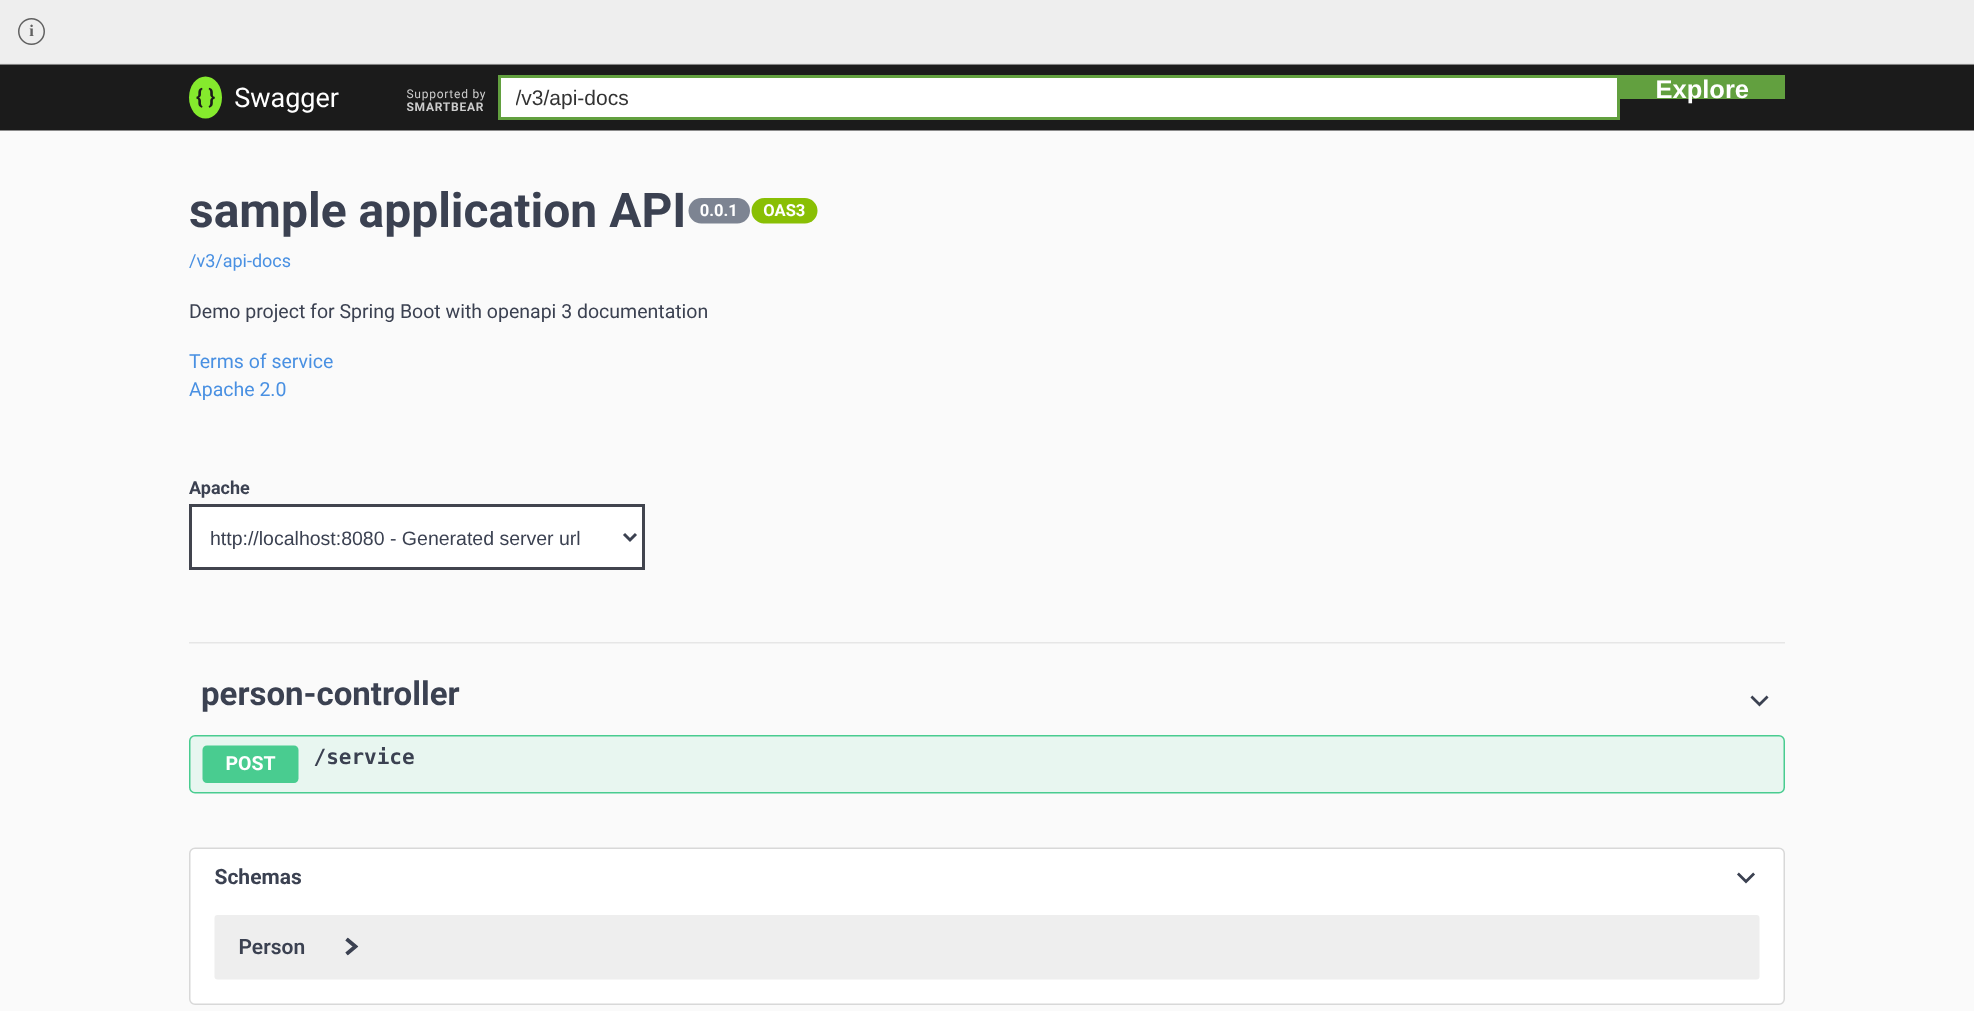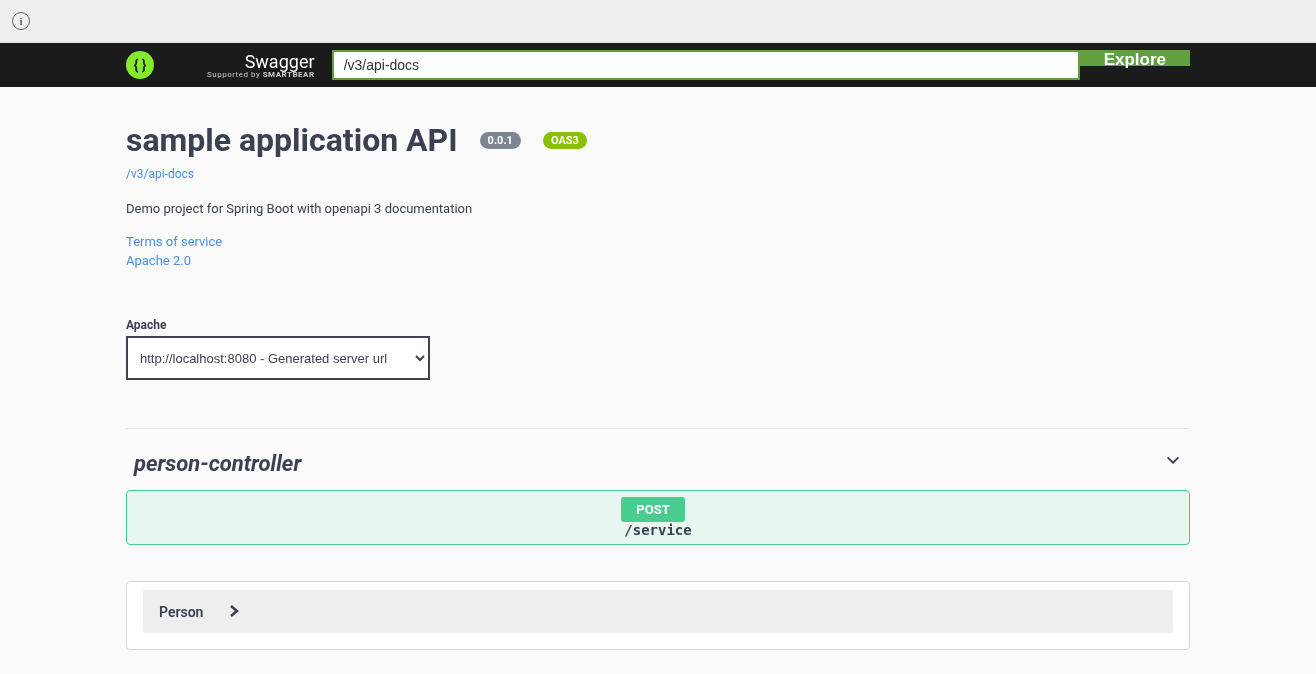--- a/index.html
+++ b/index.html
@@ -12,49 +12,49 @@
 .addr-url .dim { color:#888; }
 
 
 .topbar { background:#1b1b1b; height:44px; display:flex; align-items:center; padding:0 0; }
 .topbar-inner { width:1064px; margin:0 auto; display:flex; align-items:center; justify-content:space-between; }
 .logo-wrap { display:flex; align-items:center; gap:8px; }
 .logo-circle { width:28px; height:28px; border-radius:50%; background:#85ea2d; display:flex; align-items:center; justify-content:center; color:#1b1b1b; font-size:14px; font-weight:bold; }
 .logo-text { color:#fff; font-size:18px; font-weight:400; }
 .logo-sub { color:#ccc; font-size:8px; letter-spacing:0.5px; margin-top:-2px;padding-left:45px; }
 .logo-sub b { font-weight:bold; }
-.logo-col { display:flex; flex-direction:column; align-items:flex-end; }
+.logo-col { display:flex; align-items:flex-end; }
 .search-wrap { display:flex; align-items:stretch; }
 .search-input { width:748px; height:30px; border:2px solid #62a03f; background:#fff; padding:0 10px; font-size:14px; color:#333; outline:none; }
 .explore-btn { background:#62a03f; color:#fff; border:none; height:16px; padding:0 24px; font-size:17px; font-weight:bold; cursor:pointer; }
 
 
 .content { width:1064px; margin:0 auto; padding:34px 0 40px; }
 
-.title-row { display:flex; align-items:center; gap:22px; margin-bottom:4px; }
+.title-row { display:flex; align-items:center; gap:1px; margin-bottom:4px; }
 .api-title { font-size:32px; font-weight:700; color:#3b4151; }
 .badge { font-size:11px; font-weight:bold; color:#fff; padding:2px 8px; border-radius:10px; }
 .badge-ver { background:#7d8492; }
 .badge-oas { background:#89bf04; }
 .docs-link { color:#4990e2; font-size:12px; text-decoration:none; display:inline-block; margin-bottom:20px; }
 .desc { font-size:13px; color:#3b4151; margin-bottom:18px; }
 .link-list a { display:block; color:#4990e2; font-size:13px; text-decoration:none; margin-bottom:4px; }
 
 .servers-block { margin-top:50px; }
 .servers-label { font-size:12px; font-weight:bold; color:#3b4151; margin-bottom:4px; }
 .servers-select { border:2px solid #41444e; background:#fff; padding:4px 24px 4px 8px; font-size:13px; color:#3b4151; min-width:250px; height:44px; }
 
 
 .ops { margin-top:48px; border-top:1px solid rgba(0,0,0,0.08); padding-top:18px; }
-.tag-row { display:flex; align-items:flex-start; justify-content:space-between; padding:4px 8px 14px 8px; cursor:pointer;font-style:italic; }
+.tag-row { display:flex; align-items:flex-end; justify-content:space-between; padding:4px 8px 14px 8px; cursor:pointer; }
 .tag-name { font-size:22px; font-weight:700; color:#3b4151; }
 .chev { width:18px; height:18px; }
 .chev svg { stroke:#3b4151; stroke-width:2; fill:none; }
 
-.op-block { border:1px solid #49cc90; background:#e8f6f0; border-radius:4px; display:flex; align-items:center; padding:6px 8px; cursor:pointer;flex-direction:column; }
+.op-block { border:1px solid #49cc90; background:#e8f6f0; border-radius:4px; display:flex; align-items:flex-start; padding:6px 8px; cursor:pointer; }
 .op-method { background:#49cc90; color:#fff; font-size:13px; font-weight:bold; padding:5px 0; width:64px; text-align:center; border-radius:3px; margin-right:10px; }
 .op-path { font-family:Menlo,Monaco,Consolas,monospace; font-size:14px; font-weight:600; color:#3b4151; }
 
 
 .schemas-box { border:1px solid #d8d8d8; border-radius:4px; margin-top:36px; background:#fff; }
 .schemas-head { display:flex; align-items:center; justify-content:space-between; padding:10px 16px 8px; cursor:pointer; }
 .schemas-title { font-size:14px; font-weight:bold; color:#3b4151; }
 .schema-item-wrap { padding:8px 16px 16px; }
 .schema-item { background:#eeeeee; padding:12px 16px; display:flex; align-items:center; gap:26px; cursor:pointer; border-radius:2px; }
 .schema-name { font-size:14px; font-weight:600; color:#3b4151; }
@@ -115,20 +115,28 @@
           </svg>
       </span>
     </div>
 
     <div class="op-block">
       <span class="op-method">POST</span>
       <span class="op-path">/service</span>
     </div>
 
     <div class="schemas-box">
+      <div class="schemas-head">
+        <span class="schemas-title">Schemas</span>
+        <span class="chev">
+          <svg viewBox="0 0 20 20">
+              <polyline points="4 7 10 13 16 7"></polyline>
+            </svg>
+        </span>
+      </div>
       <div class="schema-item-wrap">
         <div class="schema-item">
           <span class="schema-name">Person</span>
           <span class="chev-r">
             <svg width="10" height="12" viewBox="0 0 10 12">
                 <polyline points="2 1 8 6 2 11"></polyline>
               </svg>
           </span>
         </div>
       </div>

